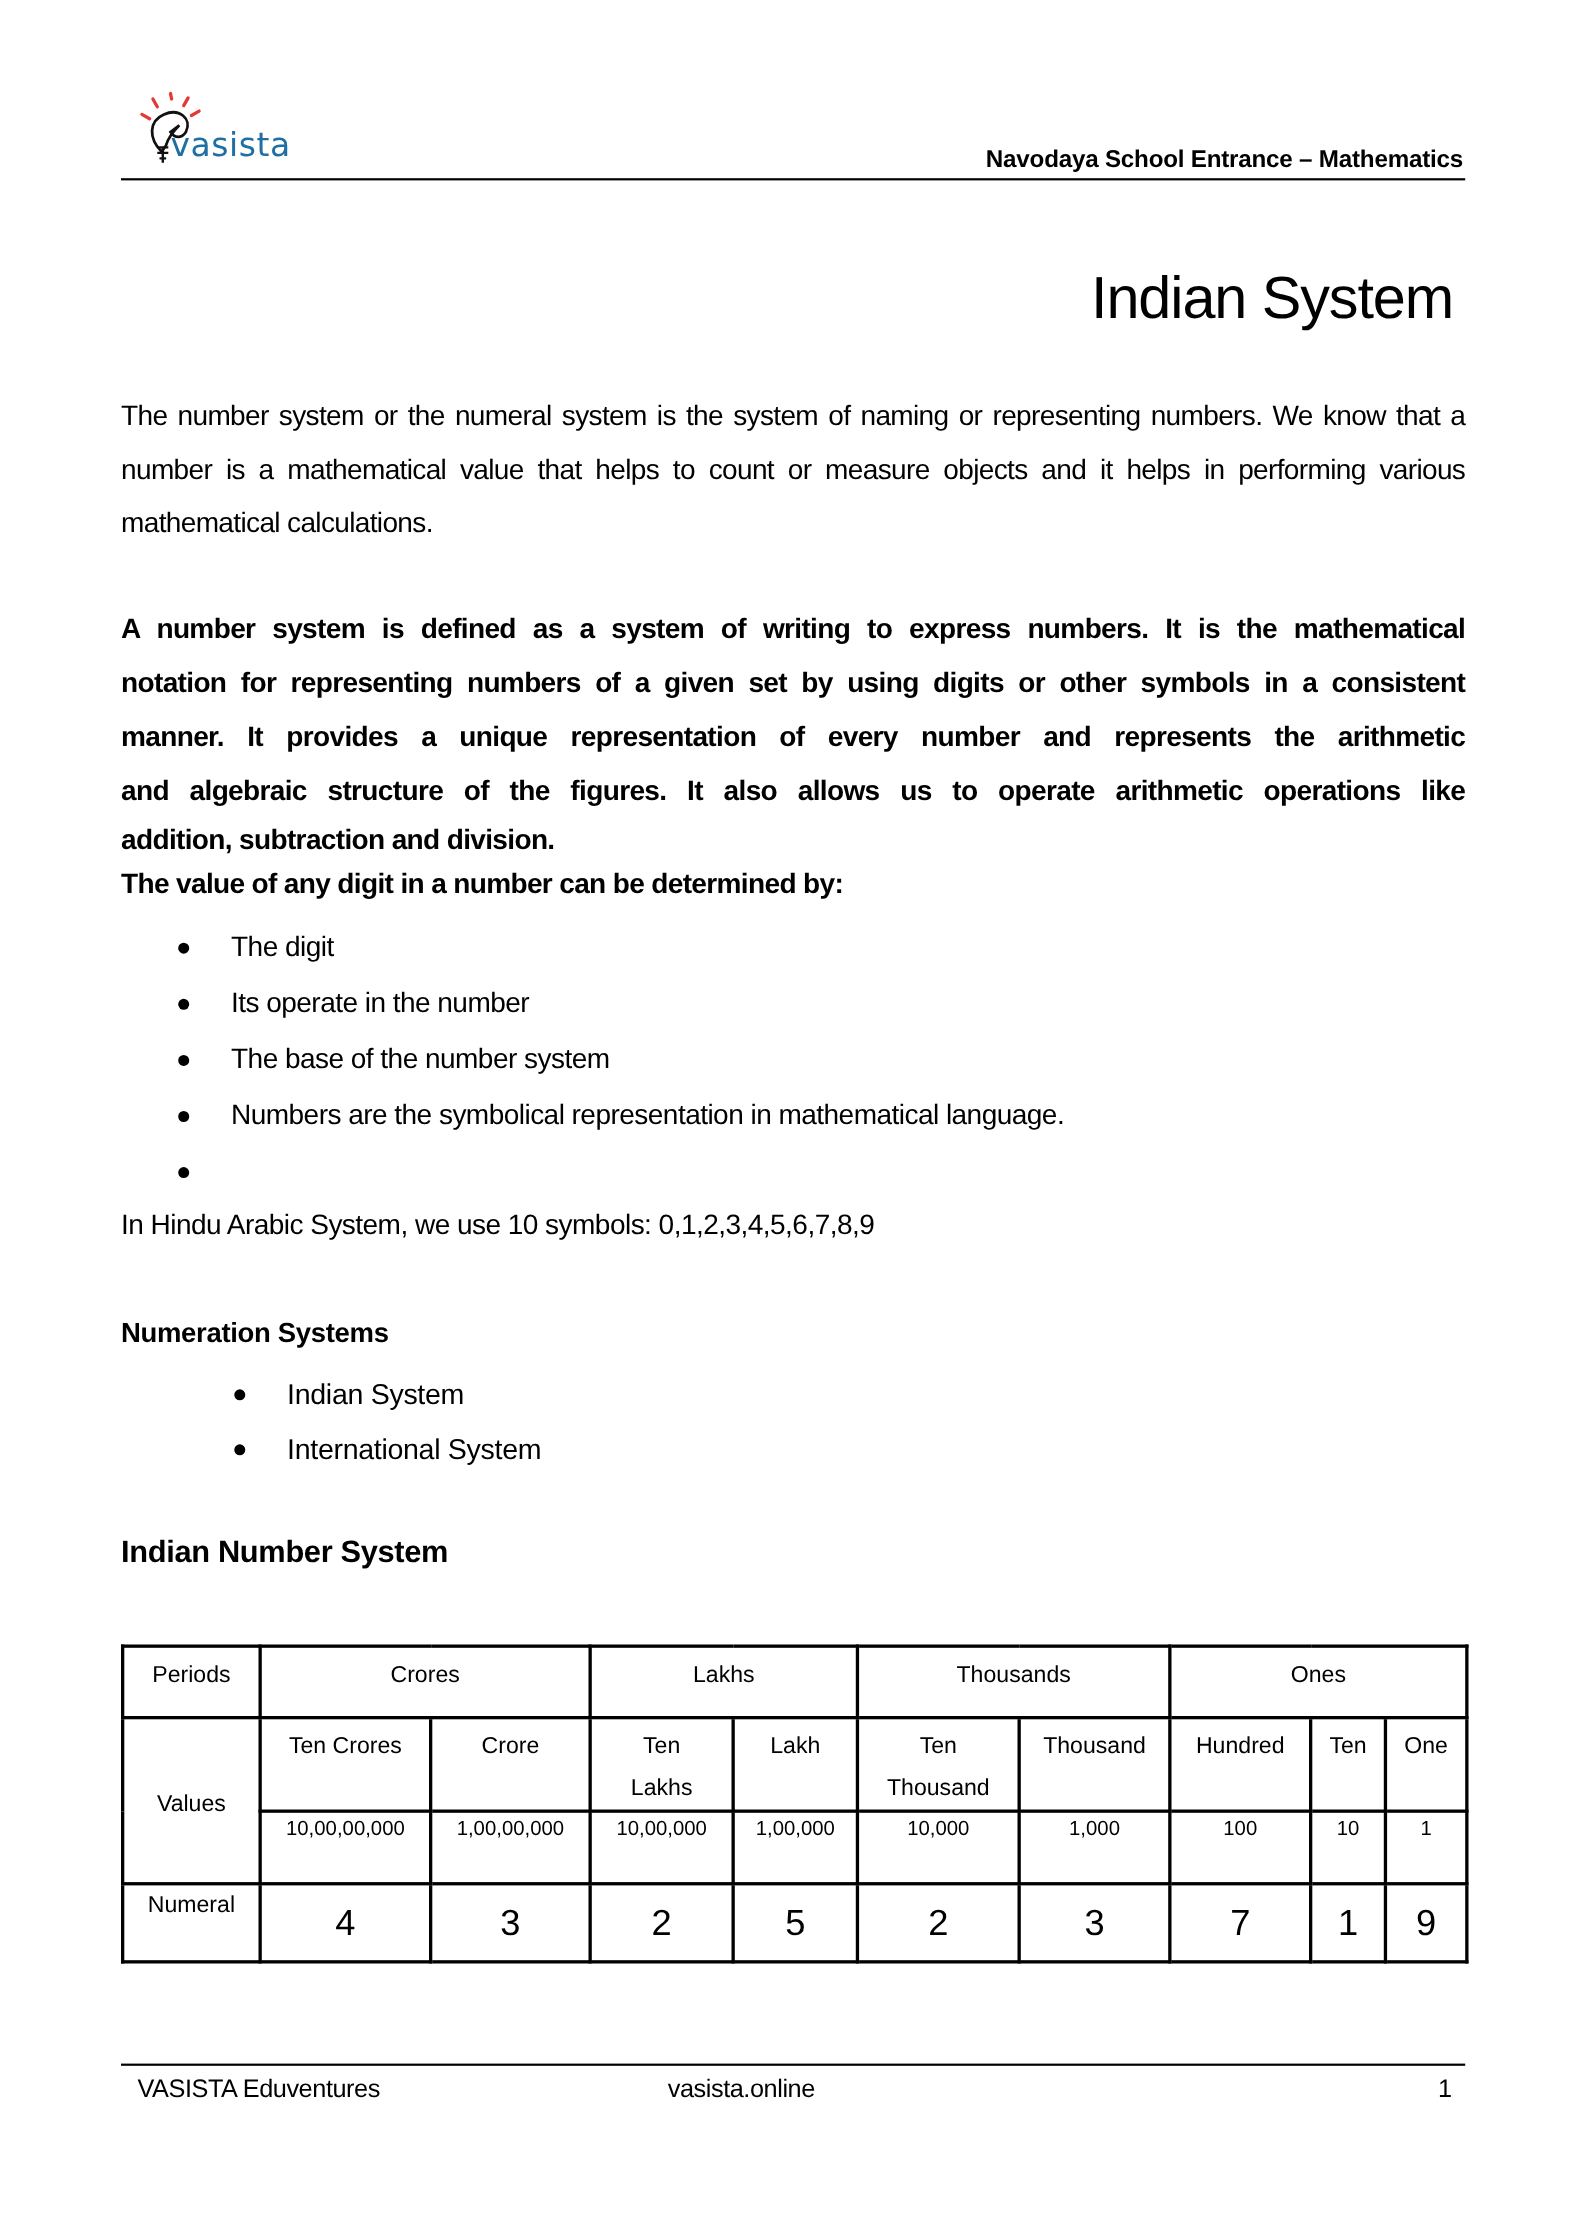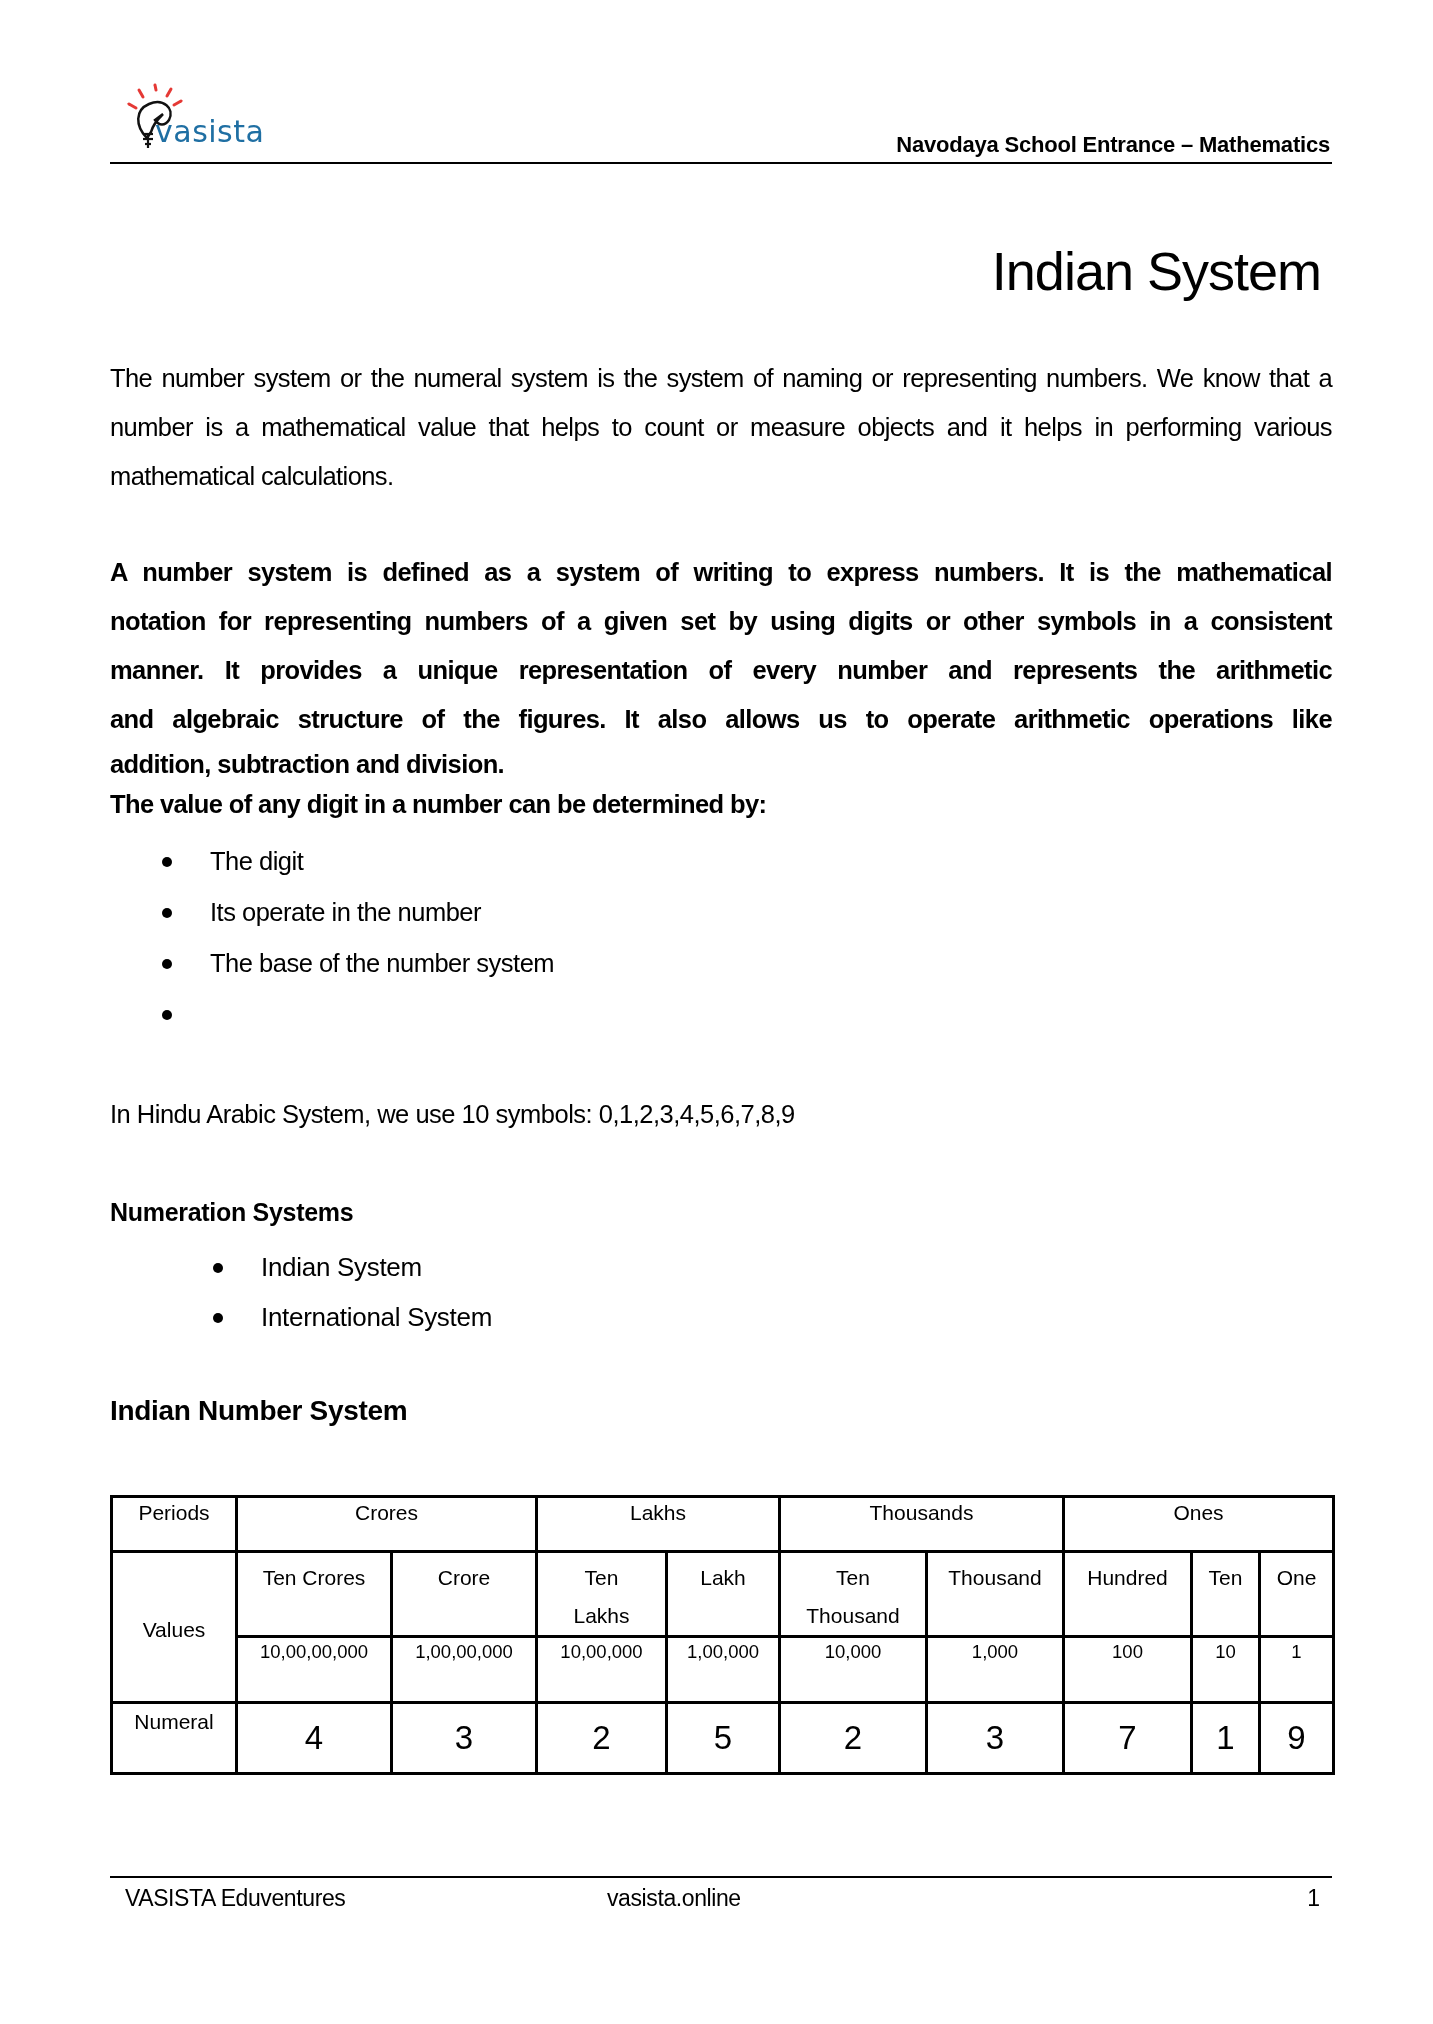--- a/index.html
+++ b/index.html
@@ -29,21 +29,21 @@
   .h-numeration { position: absolute; left: 110px; top: 1198px; font-weight: bold; font-size: 25px; letter-spacing: -0.3px; }
   .num-list { position: absolute; left: 110px; top: 1242px; font-size: 26px; line-height: 50px; letter-spacing: -0.3px; }
   .num-list .item { position: relative; padding-left: 151px; height: 50px; }
   .num-list .dot { position: absolute; left: 103px; top: 21px; width: 10px; height: 10px; border-radius: 50%; background: #000; }
 
   .h-indian { position: absolute; left: 110px; top: 1395px; font-weight: bold; font-size: 28px; letter-spacing: -0.3px; }
 
   
   table.ns { position: absolute; left: 110px; top: 1495px; border-collapse: collapse; font-family: "Liberation Sans", sans-serif; }
   table.ns td { border: 3px solid #000; text-align: center; vertical-align: top; padding: 0; font-size: 21px; }
-  table.ns .r1 td { height: 49px; padding-top: 3px; }
+  table.ns .r1 td { height: 49px; padding-top: 13px; }
   table.ns .r2 td { height: 75px; padding-top: 6px; line-height: 38px; }
   table.ns .r3 td { height: 60px; padding-top: 3px; font-size: 18.5px; }
   table.ns .r4 td { height: 62px; }
   table.ns td.vals { vertical-align: middle; }
   table.ns td.digit { font-size: 33px; vertical-align: middle; }
   table.ns td.numlabel { font-size: 21px; padding-top: 6px; }
 
   .result-number { position: absolute; left: 0; width: 1433px; top: 1810px; text-align: center; font-size: 33px; letter-spacing: 0.5px; }
 
   .footer-rule { position: absolute; left: 110px; top: 1876px; width: 1222px; height: 2px; background: #000; }
@@ -91,20 +91,21 @@
     <span class="line">manner. It provides a unique representation of every number and represents the arithmetic</span>
     <span class="line">and algebraic structure of the figures. It also allows us to operate arithmetic operations like</span>
     <span class="line last" style="line-height:40px;">addition, subtraction and division.</span>
     <span class="line last" style="line-height:40px;">The value of any digit in a number can be determined by:</span>
   </div>
 
   <div class="bullets" style="top:836px;">
     <div class="item"><span class="dot"></span><span>The digit</span></div>
     <div class="item"><span class="dot"></span><span>Its operate in the number</span></div>
     <div class="item"><span class="dot"></span><span>The base of the number system</span></div>
+    <div class="item"><span class="dot"></span><span>Numbers are the symbolical representation in mathematical language.</span></div>
     <div class="item"><span class="dot"></span></div>
   </div>
 
   <div class="hindu">In Hindu Arabic System, we use 10 symbols: 0,1,2,3,4,5,6,7,8,9</div>
 
   <div class="h-numeration">Numeration Systems</div>
   <div class="num-list">
     <div class="item"><span class="dot"></span><span>Indian System</span></div>
     <div class="item"><span class="dot"></span><span>International System</span></div>
   </div>

